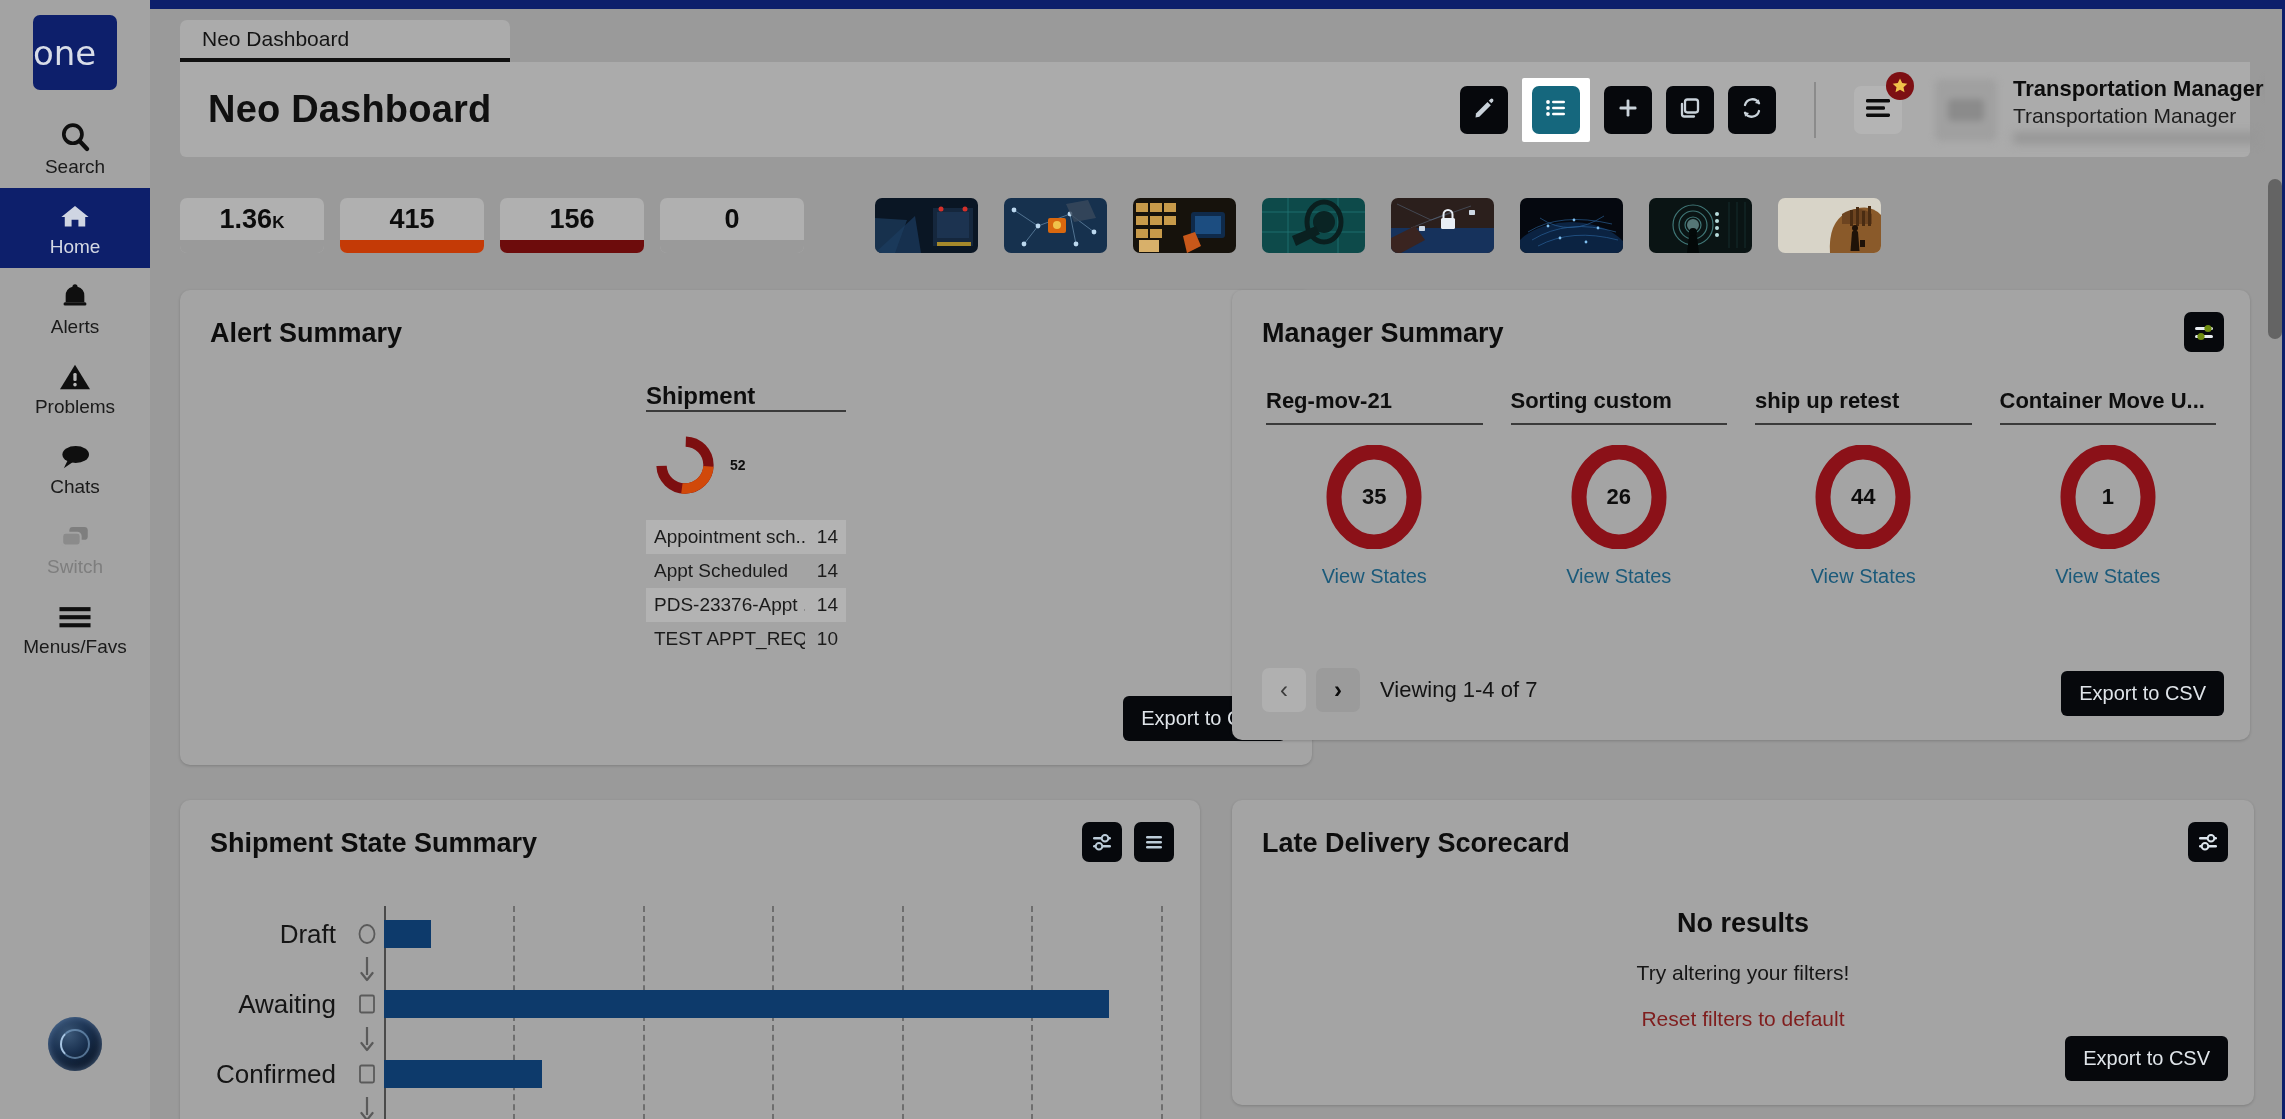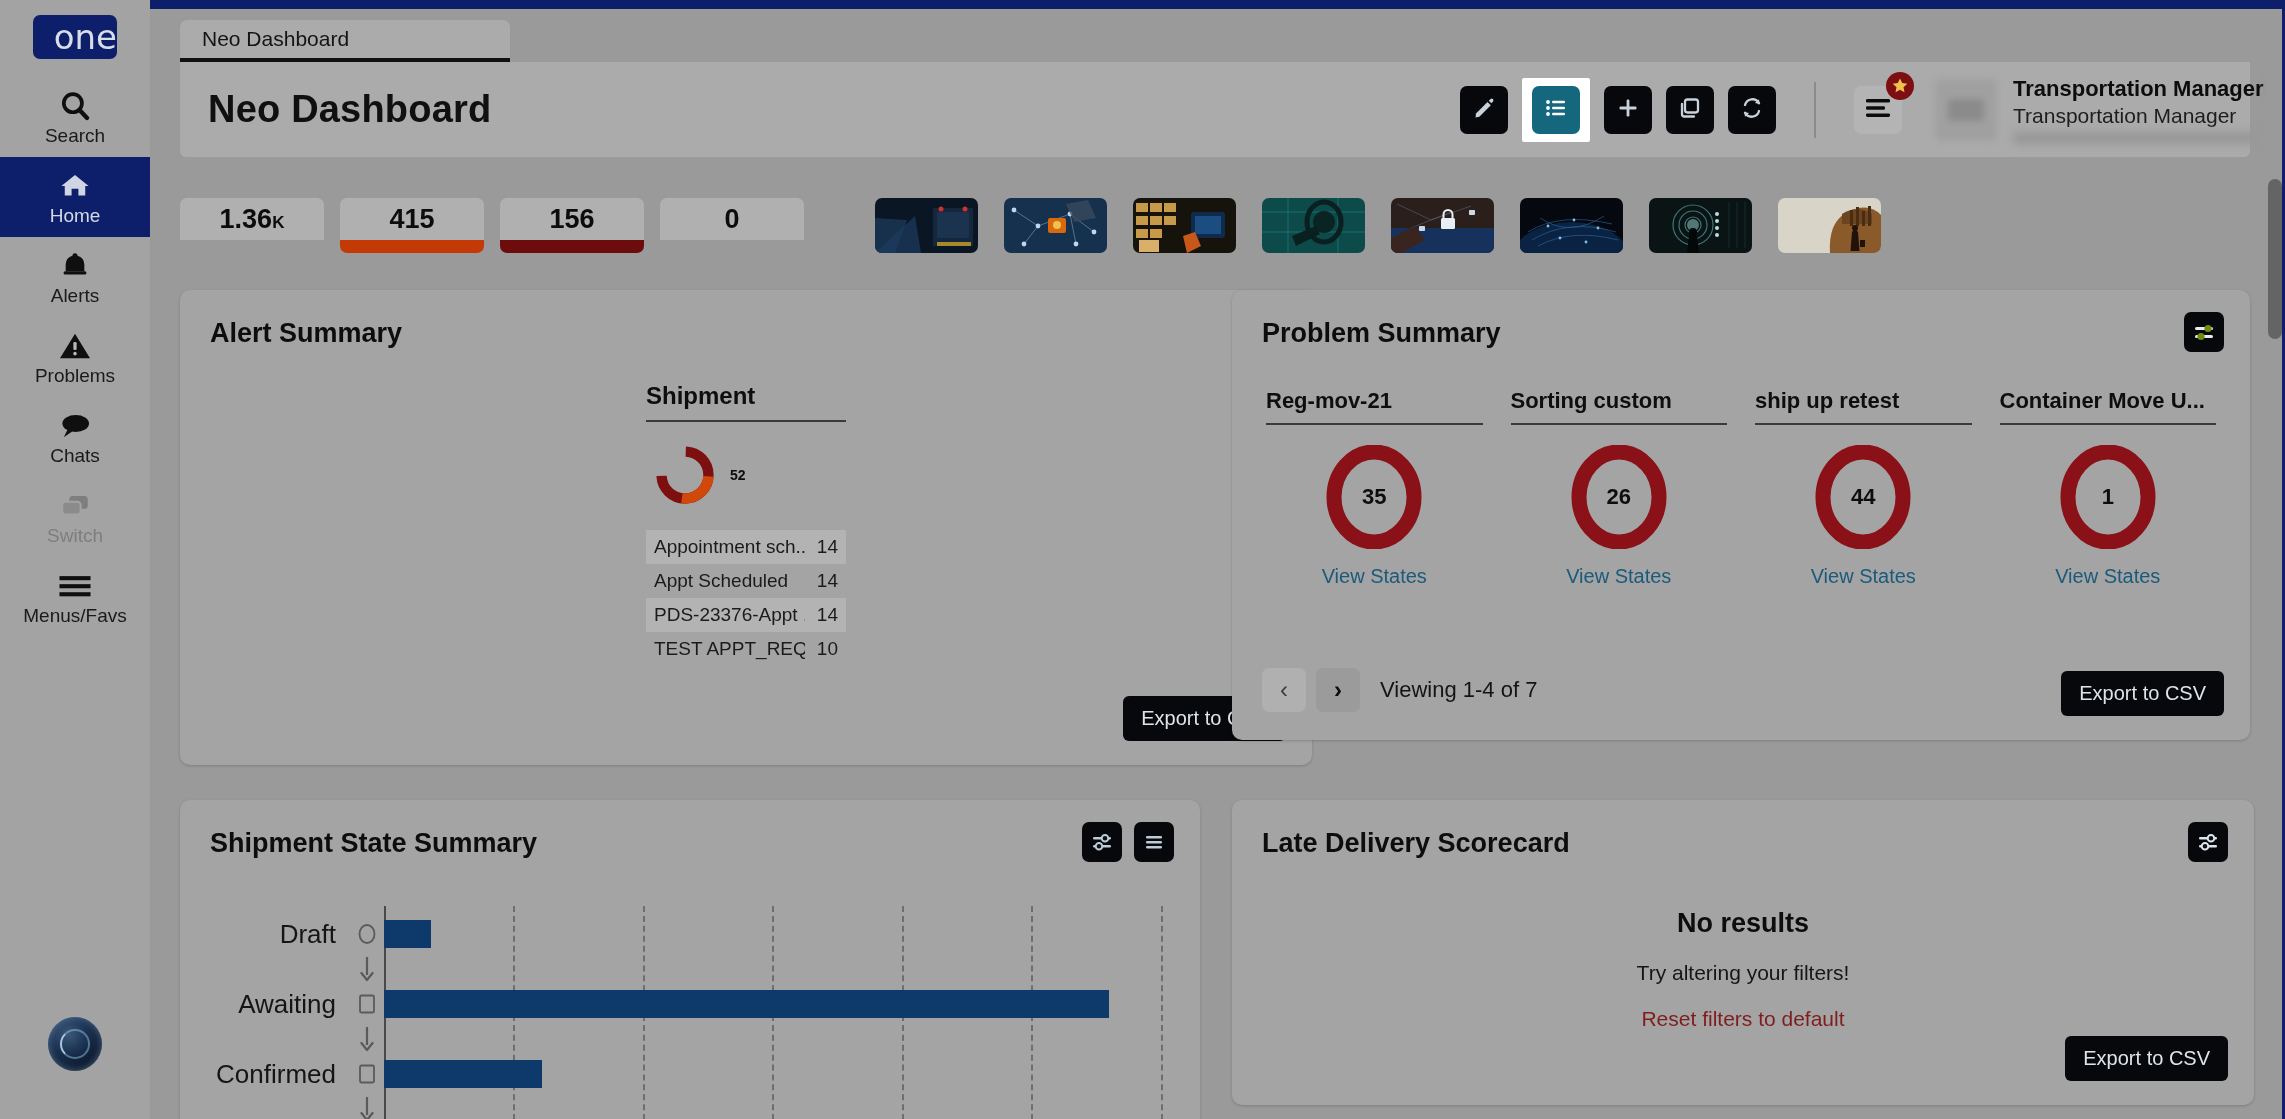--- a/index.html
+++ b/index.html
@@ -14,22 +14,22 @@
   #app { position: relative; width: 2285px; height: 1119px; background: #9a9a9a; }
 
   
   .sidebar {
     position: absolute; left: 0; top: 0; width: 150px; height: 1119px;
     background: #a3a3a3;
     display: flex; flex-direction: column; align-items: center;
     z-index: 5;
   }
   .brand-logo {
-    margin-top: 15px; width: 84px; height: 44px; border-radius: 7px;
-    background: #0d1f6b; display: flex; align-items: center; justify-content: flex-end;
+    margin-top: 15px; width: 84px; height: 75px; border-radius: 7px;
+    background: #0d1f6b; display: flex; align-items: center; justify-content: flex-start;
   }
   .brand-logo .one-text {
     font-size: 34px; color: #d8dde8; letter-spacing: 0px; font-weight: 400;
     font-family: "DejaVu Sans", sans-serif;
   }
   .nav-item {
     width: 150px; height: 80px; display: flex; flex-direction: column;
     align-items: center; justify-content: center; gap: 3px; cursor: pointer;
   }
   .nav-item.first { margin-top: 18px; }
@@ -151,21 +151,21 @@
 
   #card-alert { left: 180px; top: 290px; width: 1132px; height: 475px; }
   #card-problem { left: 1232px; top: 290px; width: 1018px; height: 450px; }
   #card-state { left: 180px; top: 800px; width: 1020px; height: 330px; }
   #card-late { left: 1232px; top: 800px; width: 1022px; height: 305px; }
 
   
   .alert-col { position: absolute; left: 50%; transform: translateX(-50%); top: 92px; width: 200px; }
   .alert-col-head {
     font-size: 24px; font-weight: bold; color: #0e0e0e; text-align: left;
-    padding-bottom: 10px; border-bottom: 2px solid #3a3a3a;
+    border-bottom: 2px solid #3a3a3a;
   }
   .donut-row { display: flex; align-items: center; gap: 14px; margin-top: 22px; padding-left: 8px; }
   .donut-total { font-size: 14px; font-weight: bold; color: #0d0d0d; }
   .alert-list { margin-top: 24px; }
   .alert-row {
     display: flex; justify-content: space-between; align-items: center;
     padding: 6px 8px; font-size: 19px; color: #1b1b1b;
   }
   .alert-row.alt { background: #b3b3b3; }
   .alert-row .ar-label { white-space: nowrap; overflow: hidden; }
@@ -622,21 +622,21 @@
           <span class="ar-label">TEST APPT_REQ C...</span>
           <span class="ar-count">10</span>
         </div>
       </div>
     </div>
 
     <button class="export-btn">Export to CSV</button>
   </div>
 
   <div class="card" id="card-problem">
-    <div class="card-title">Problem Summary</div>
+    <div class="card-title">Manager Summary</div>
     <div class="card-icons">
       <div class="cicon">
         <svg width="24" height="24" viewBox="0 0 24 24">
             <rect x="3" y="7" width="18" height="3" rx="1.5" fill="#e8edf2"></rect>
             <circle cx="16" cy="8.5" r="3.6" fill="#6e8c10"></circle>
             <rect x="3" y="15" width="18" height="3" rx="1.5" fill="#e8edf2"></rect>
             <circle cx="9" cy="16.5" r="3.6" fill="#6e8c10"></circle>
           </svg>
       </div>
     </div>

